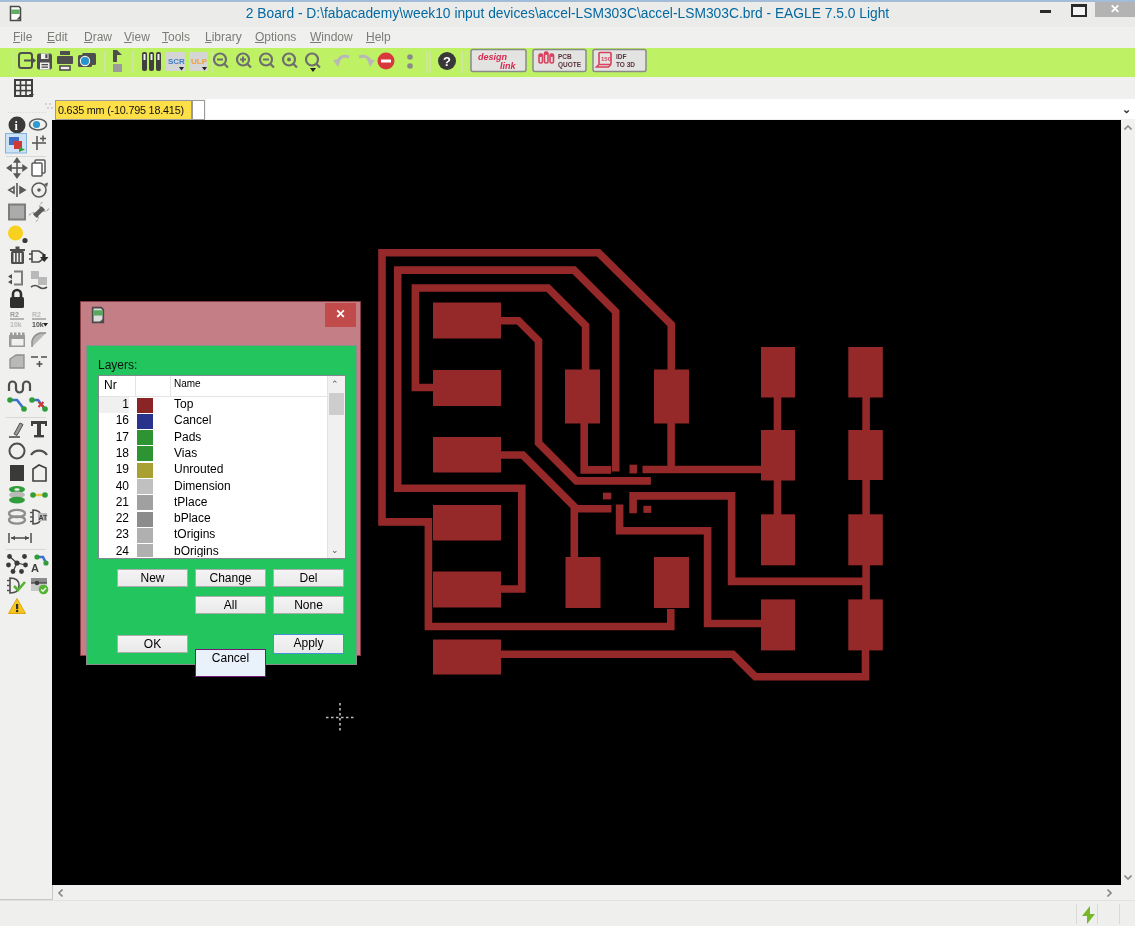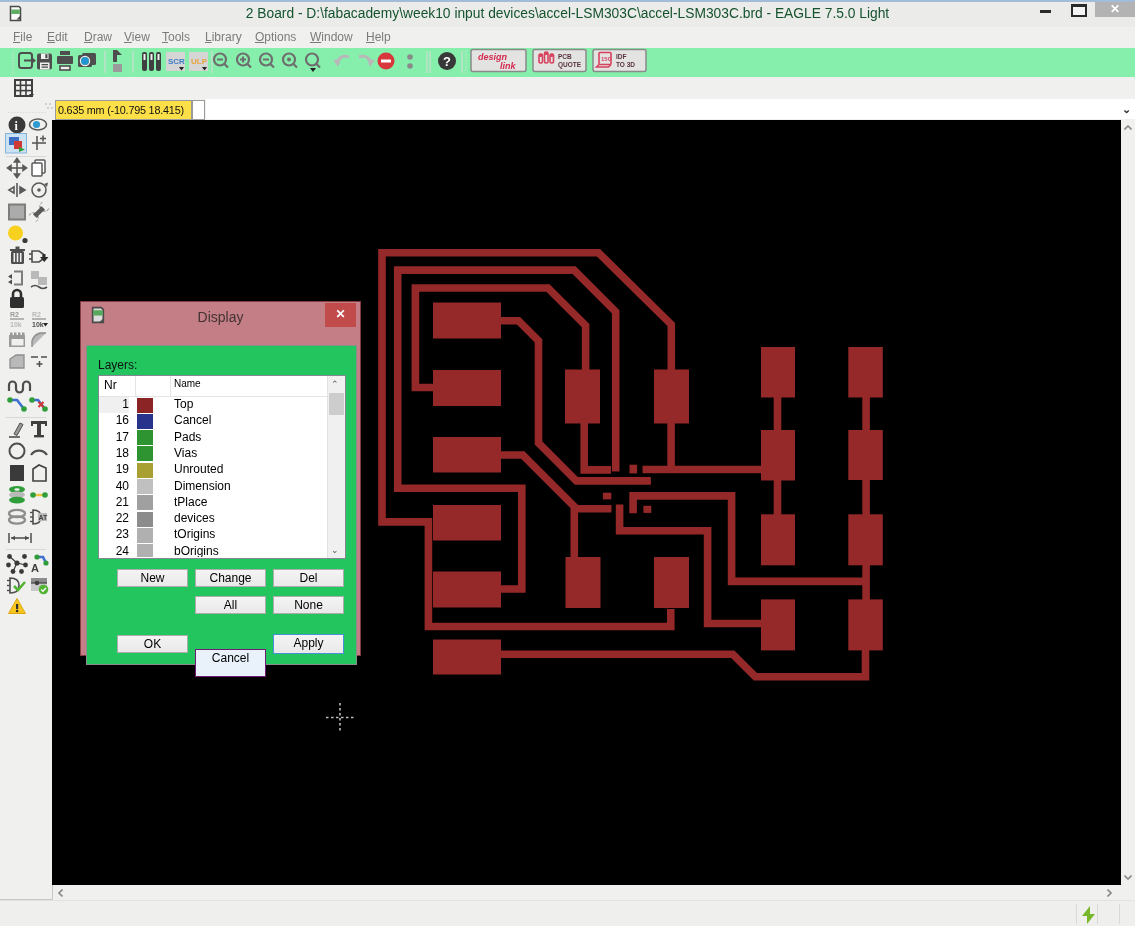--- a/index.html
+++ b/index.html
@@ -1,32 +1,32 @@
 <!DOCTYPE html>
 <html><head>
 <meta charset="utf-8">
 <style>
   html,body{margin:0;padding:0;}
   body{width:1135px;height:926px;overflow:hidden;position:relative;
        font-family:"Liberation Sans", sans-serif;background:#f0f0ee;}
   .abs{position:absolute;}
   
   #titlebar{position:absolute;left:0;top:0;width:1135px;height:25px;background:#ebebea;border-top:2px solid #a3bcd7;}
-  #title-text{position:absolute;left:0;top:4px;width:1135px;text-align:center;font-size:13.8px;color:#14532d;}
+  #title-text{position:absolute;left:0;top:4px;width:1135px;text-align:center;font-size:13.8px;color:#0369a1;}
   .minbtn{position:absolute;right:84px;top:8px;width:11px;height:3px;background:#2a2a2a;}
   .maxbtn{position:absolute;right:48px;top:2px;width:12px;height:8px;border:2px solid #2a2a2a;border-top-width:3px;background:#f4f4f4;}
   
   .closebtn{position:absolute;right:0;top:0px;width:40px;height:15px;background:#b3b3b3;color:#fff;
             font-size:12px;text-align:center;line-height:15px;font-weight:bold;}
   
   #menubar{position:absolute;left:0;top:27px;width:1135px;height:21px;background:#f0f0ee;font-size:12px;color:#7b7b78;}
   #menubar span{position:absolute;top:3px;}
   #menubar u{text-decoration:underline;}
   
-  #toolbar1{position:absolute;left:0;top:48px;width:1135px;height:29px;background:#86efac;}
+  #toolbar1{position:absolute;left:0;top:48px;width:1135px;height:29px;background:#bef264;}
   #toolbar2{position:absolute;left:0;top:77px;width:1135px;height:22px;background:#f0f0ee;}
   #cmdbar{position:absolute;left:0;top:99px;width:1135px;height:21px;background:#f0f0ee;}
   #coordbox{position:absolute;left:55px;top:1px;width:133px;height:18px;background:#fde047;border:1px solid #9a9a9a;
             font-size:10.8px;color:#111;line-height:18px;padding-left:2px;letter-spacing:-0.2px;}
   #minibox{position:absolute;left:192px;top:1px;width:11px;height:18px;background:#fff;border:1px solid #9a9a9a;}
   #cmdfield{position:absolute;left:206px;top:0px;width:929px;height:20px;background:#fff;}
   #cmdchev{position:absolute;right:3px;top:4px;width:10px;height:10px;color:#333;font-size:11px;font-weight:bold;}
   
   #palette{position:absolute;left:0;top:110px;width:52px;height:775px;background:#f0f0ee;}
   
@@ -549,21 +549,20 @@
     </svg>
   </div>
 
   <div id="dialog">
     <div id="dlg-title">
       <svg class="abs" style="left:10px;top:4px" width="14" height="18" viewBox="0 0 13 17">
         <path d="M1.5 1.5 h8 l2 2 v12 h-10 z" fill="#ddd" stroke="#4a4a4a" stroke-width="1.6"></path>
         <rect x="2" y="4" width="9" height="5" fill="#57a85c"></rect>
         <path d="M8 15 l3 -3 v3 z" fill="#4a4a4a"></path>
       </svg>
-      <div id="dlg-title-text">Display</div>
       <div id="dlg-close">✕</div>
     </div>
     <div id="dlg-content">
       <div id="dlg-layers-lab">Layers:</div>
       <div id="dlg-list">
 
         <div style="position:absolute;left:0;top:0;width:228px;height:20px;border-bottom:1px solid #e4e4e4;">
           <span style="position:absolute;left:5px;top:2px;font-size:12px">Nr</span>
           <span style="position:absolute;left:75px;top:2px;font-size:10px">Name</span>
           <div style="position:absolute;left:36px;top:0;width:1px;height:20px;background:#e4e4e4"></div>
@@ -601,21 +600,21 @@
             <span class="lnm">Dimension</span>
           </div>
 <div class="lrow" style="top:97.8px">
             <div class="lnr">21</div>
             <div class="lsw" style="background:#a0a0a0"></div>
             <span class="lnm">tPlace</span>
           </div>
 <div class="lrow" style="top:114.1px">
             <div class="lnr">22</div>
             <div class="lsw" style="background:#8c8c8c"></div>
-            <span class="lnm">devices</span>
+            <span class="lnm">bPlace</span>
           </div>
 <div class="lrow" style="top:130.4px">
             <div class="lnr">23</div>
             <div class="lsw" style="background:#b0b0b0"></div>
             <span class="lnm">tOrigins</span>
           </div>
 <div class="lrow" style="top:146.7px">
             <div class="lnr">24</div>
             <div class="lsw" style="background:#b0b0b0"></div>
             <span class="lnm">bOrigins</span>

